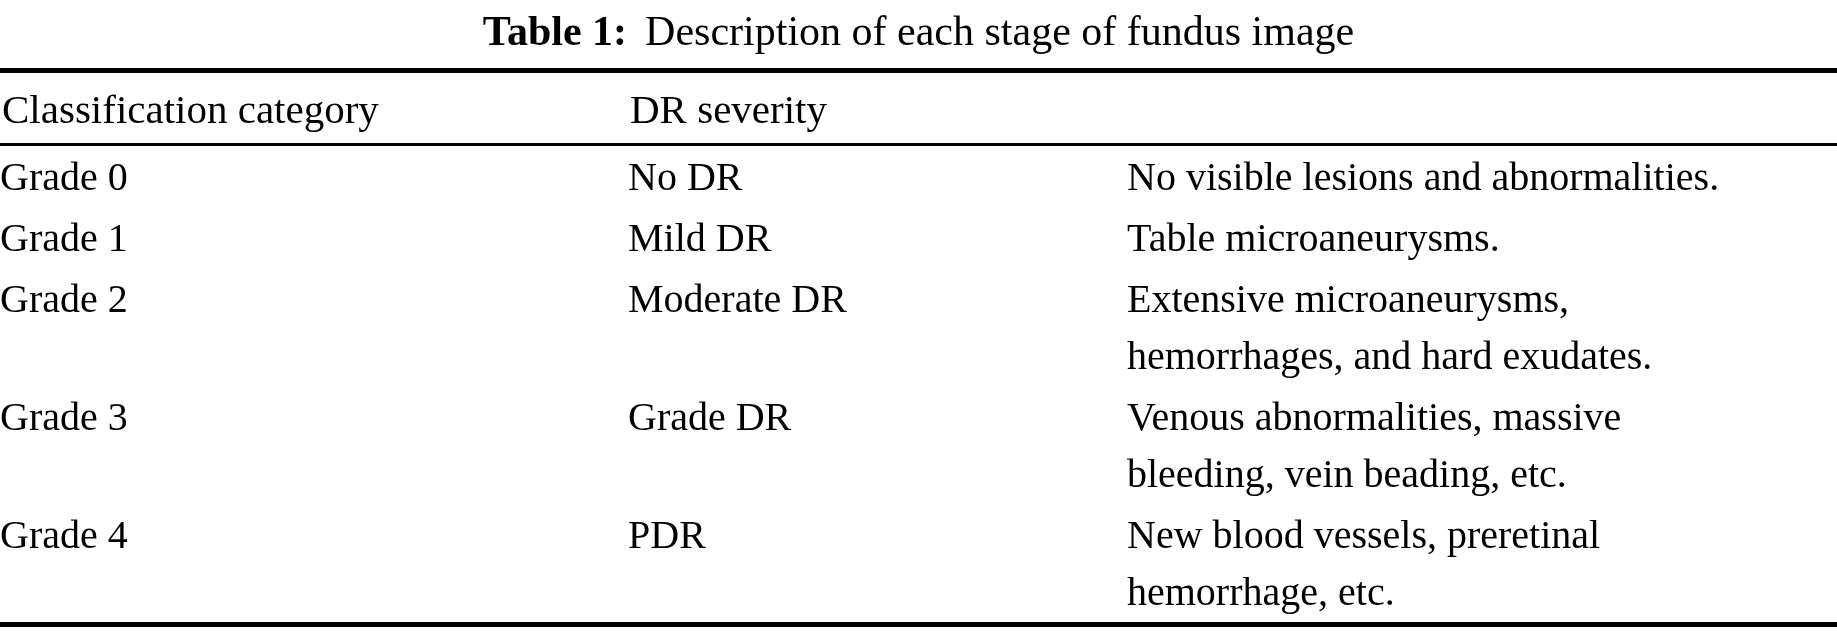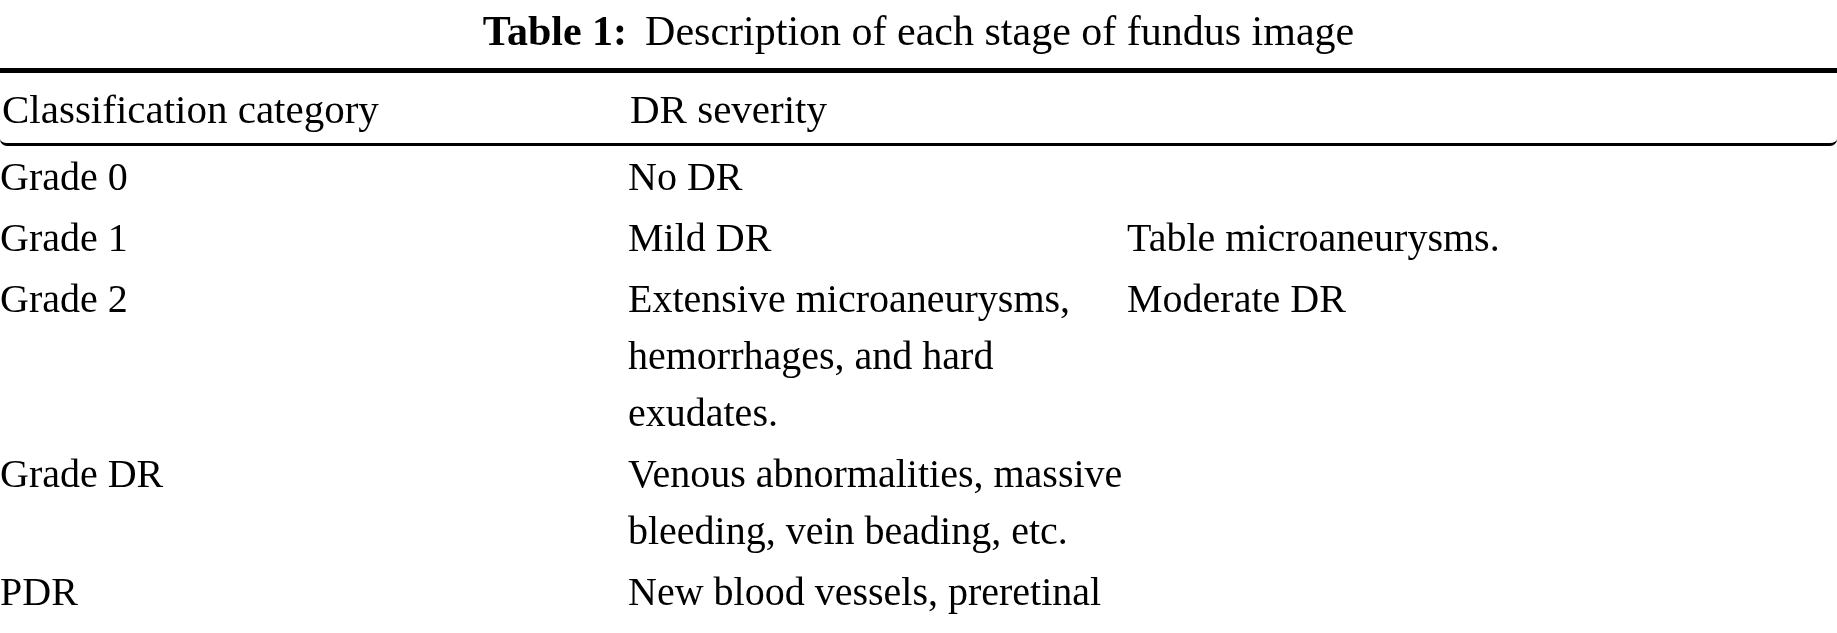--- a/index.html
+++ b/index.html
@@ -33,21 +33,20 @@
     border-top: 5px solid #000000;
     border-bottom: 5px solid #000000;
   }
   .row {
     display: grid;
     grid-template-columns: 628px 499px 710px;
   }
   .header-row {
     border-bottom: 3px solid #000000;
     padding: 13px 0 11px 0;
-    border-radius: 7px;
   }
   .header-row .cell {
     font-size: 41px;
     line-height: 46px;
   }
   .body-row .cell {
     font-size: 40px;
     line-height: 57px;
     padding: 2px 0;
   }
@@ -71,41 +70,44 @@
   <div class="tbl">
 
     <div class="row header-row">
       <div class="cell cell-category">Classification category</div>
       <div class="cell cell-severity">DR severity</div>
     </div>
 
     <div class="row body-row">
       <div class="cell cell-category">Grade 0</div>
       <div class="cell cell-severity">No DR</div>
+      <div class="cell cell-lesions">No visible lesions and abnormalities.</div>
     </div>
 
     <div class="row body-row">
       <div class="cell cell-category">Grade 1</div>
       <div class="cell cell-severity">Mild DR</div>
       <div class="cell cell-lesions">Table microaneurysms.</div>
     </div>
 
     <div class="row body-row">
       <div class="cell cell-category">Grade 2</div>
+      <div class="cell cell-severity">Moderate DR</div>
       <div class="cell cell-lesions">Extensive microaneurysms,
 hemorrhages, and hard exudates.</div>
-      <div class="cell cell-severity">Moderate DR</div>
     </div>
 
     <div class="row body-row">
+      <div class="cell cell-category">Grade 3</div>
       <div class="cell cell-severity">Grade DR</div>
       <div class="cell cell-lesions">Venous abnormalities, massive
 bleeding, vein beading, etc.</div>
     </div>
 
     <div class="row body-row">
+      <div class="cell cell-category">Grade 4</div>
       <div class="cell cell-severity">PDR</div>
       <div class="cell cell-lesions">New blood vessels, preretinal
 hemorrhage, etc.</div>
     </div>
 
   </div>
 </div>
 
 </body></html>

